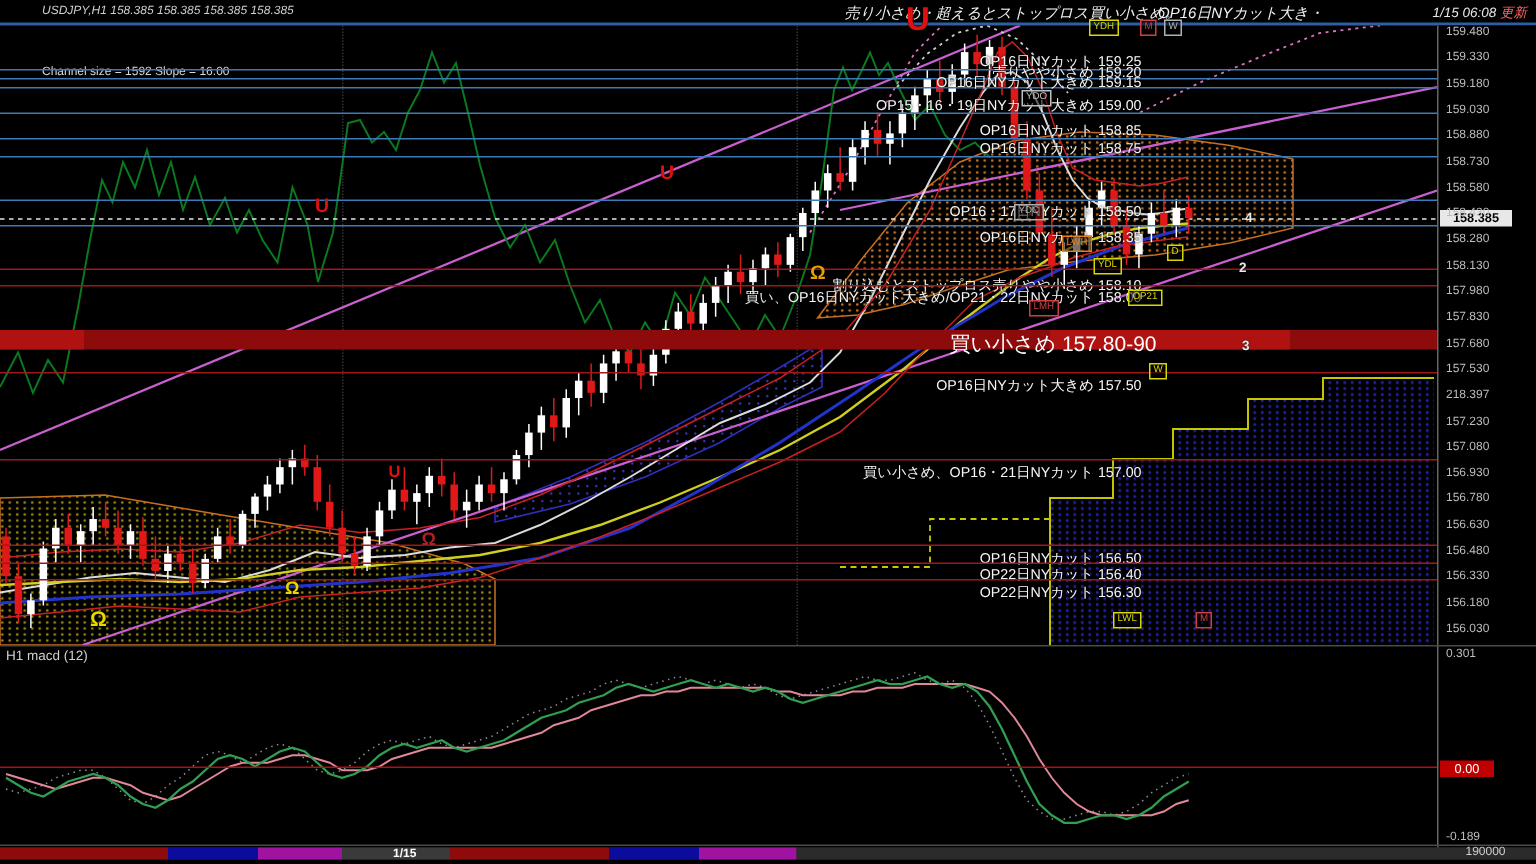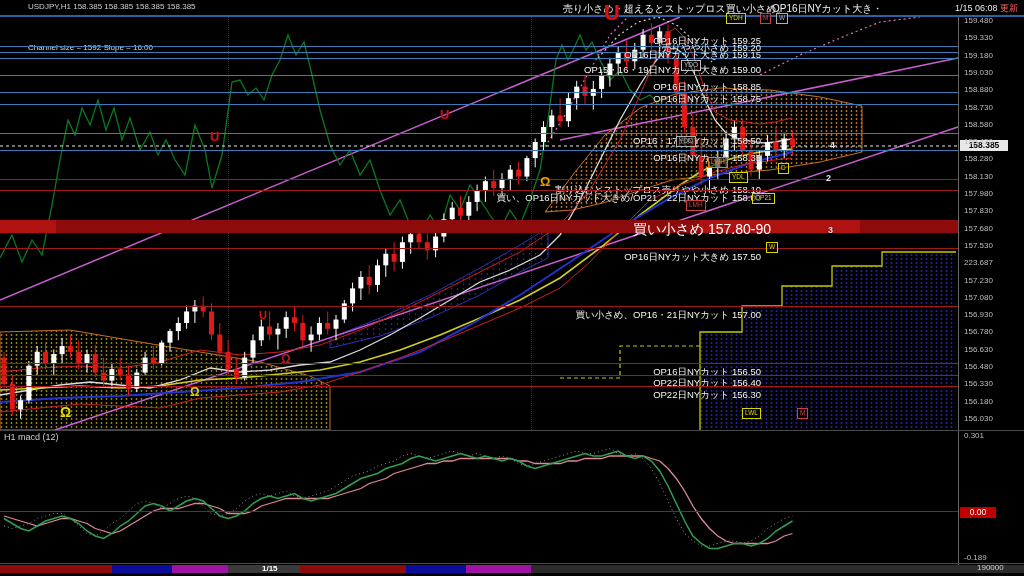--- a/index.html
+++ b/index.html
@@ -1,19 +1,19 @@
 <!DOCTYPE html>
 <html><head>
 <meta charset="utf-8">
 <style>
   html,body{margin:0;padding:0;background:#111;}
   .screen{position:relative;width:1024px;height:576px;background:#000;overflow:hidden;
           font-family:"Liberation Sans",sans-serif;color:#ddd;}
   
-  .topbar{position:absolute;left:0;top:0;width:1024px;height:15px;font-size:9px;color:#e8e8e8;}
+  .topbar{position:absolute;left:0;top:0;width:1024px;height:15px;font-size:9px;color:#e8e8e8;font-style:italic;}
   .ohlc{position:absolute;left:28px;top:2px;font-size:8px;color:#cfcfcf;font-family:"Liberation Sans",sans-serif;}
   .note-center{position:absolute;left:563px;top:2px;font-size:10px;color:#f2f2f2;}
   .note-right{position:absolute;left:772px;top:2px;font-size:10px;color:#f2f2f2;}
   .updated{position:absolute;right:6px;top:2px;font-size:9px;color:#e8e8e8;}
   .upd-word{color:#ff6060;}
   .topline{position:absolute;left:0;top:15px;width:1024px;height:2px;background:#2e5fa3;}
   
   .chart-area{position:absolute;left:0;top:17px;width:958px;height:413px;}
   .channel-info{position:absolute;left:28px;top:26px;font-size:8px;color:#d8d8d8;}
   .watermark{position:absolute;left:32px;top:30px;font-size:44px;font-weight:bold;color:#f2f2f2;letter-spacing:2px;}
@@ -381,21 +381,21 @@
       <div class="ax-label" style="top: 68.2px;">158.880</div>
       <div class="ax-label" style="top: 85.5px;">158.730</div>
       <div class="ax-label" style="top: 102.8px;">158.580</div>
       <div class="ax-label" style="top: 120.1px;">158.430</div>
       <div class="ax-label" style="top: 137.4px;">158.280</div>
       <div class="ax-label" style="top: 154.7px;">158.130</div>
       <div class="ax-label" style="top: 172px;">157.980</div>
       <div class="ax-label" style="top: 189.3px;">157.830</div>
       <div class="ax-label" style="top: 206.6px;">157.680</div>
       <div class="ax-label" style="top: 223.9px;">157.530</div>
-      <div class="ax-label" style="top: 241.2px;">223.687</div>
+      <div class="ax-label" style="top: 241.2px;">218.397</div>
       <div class="ax-label" style="top: 258.5px;">157.230</div>
       <div class="ax-label" style="top: 275.8px;">157.080</div>
       <div class="ax-label" style="top: 293.1px;">156.930</div>
       <div class="ax-label" style="top: 310.4px;">156.780</div>
       <div class="ax-label" style="top: 327.7px;">156.630</div>
       <div class="ax-label" style="top: 345px;">156.480</div>
       <div class="ax-label" style="top: 362.3px;">156.330</div>
       <div class="ax-label" style="top: 379.6px;">156.180</div>
       <div class="ax-label" style="top: 396.9px;">156.030</div>
     </div>

